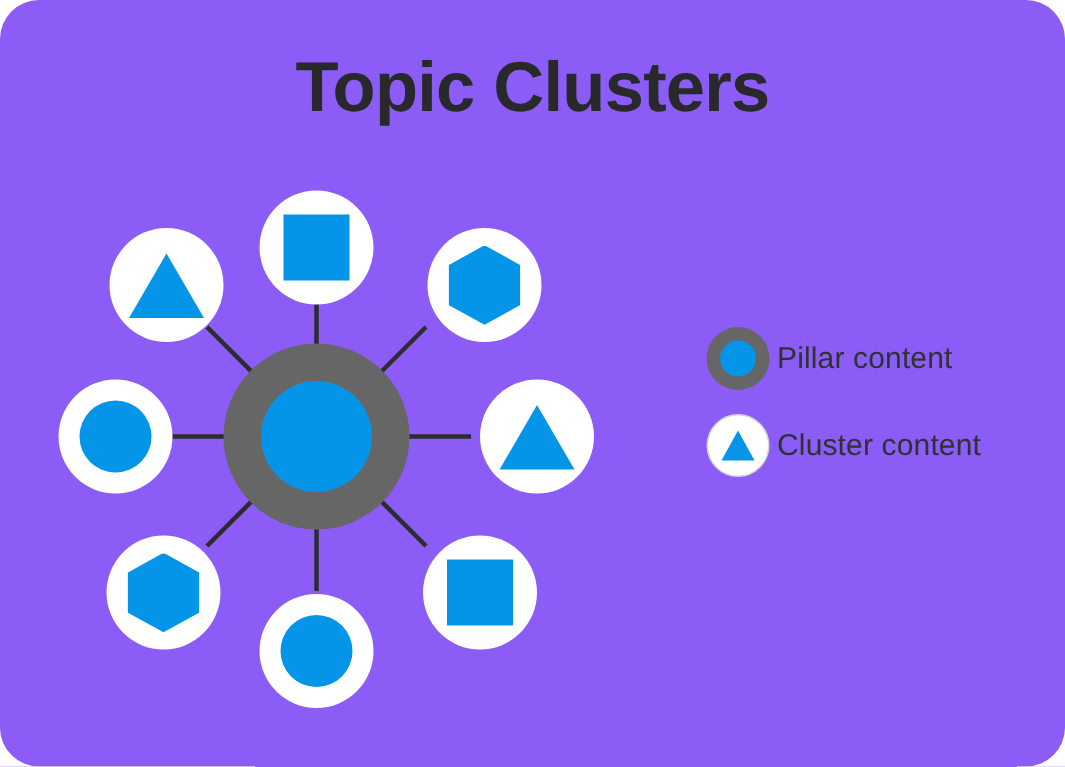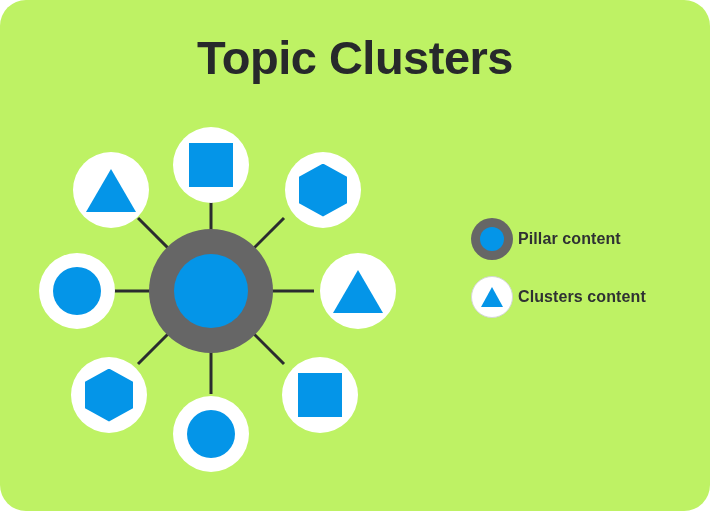--- a/index.html
+++ b/index.html
@@ -12,21 +12,21 @@
     height: 511px;
     overflow: hidden;
     font-family: "Liberation Sans", sans-serif;
   }
 
   #canvas {
     position: relative;
     width: 710px;
     height: 511px;
     box-sizing: border-box;
-    background: #bef264;
+    background: #8b5cf6;
     border-radius: 26px;
     overflow: hidden;
   }
 
   
   #page-title {
     position: absolute;
     left: 0;
     top: 30px;
     width: 710px;
@@ -121,25 +121,24 @@
     height: 58px;
   }
   .legend-icon {
     width: 52px;
     flex: 0 0 52px;
     display: flex;
     align-items: center;
     justify-content: center;
   }
   .legend-label {
-    font-size: 16px;
+    font-size: 20px;
     color: #2f3133;
     letter-spacing: 0.1px;
     white-space: nowrap;
-    font-weight: bold;
   }
   .li-pillar {
     width: 42px;
     height: 42px;
     border-radius: 50%;
     background: #666666;
     display: flex;
     align-items: center;
     justify-content: center;
   }
@@ -244,19 +243,19 @@
       </div>
       <div class="legend-label">Pillar content</div>
     </div>
 
     <div class="legend-row">
       <div class="legend-icon">
         <div class="li-cluster">
           <div class="li-tri"></div>
         </div>
       </div>
-      <div class="legend-label">Clusters content</div>
+      <div class="legend-label">Cluster content</div>
     </div>
 
 
   </div>
 
 </div>
 
 </body></html>

